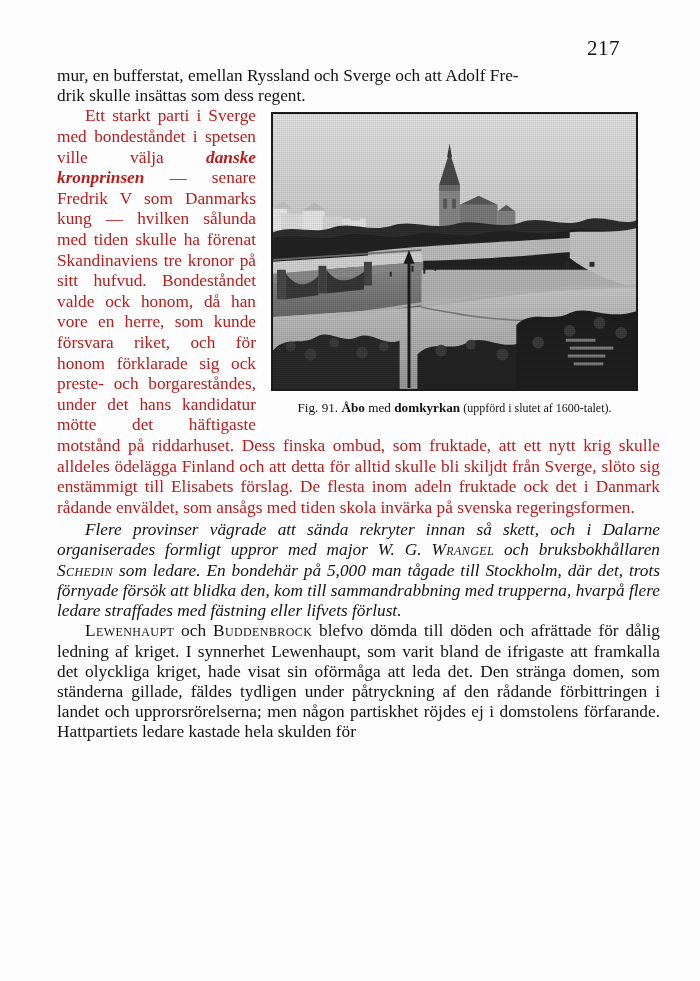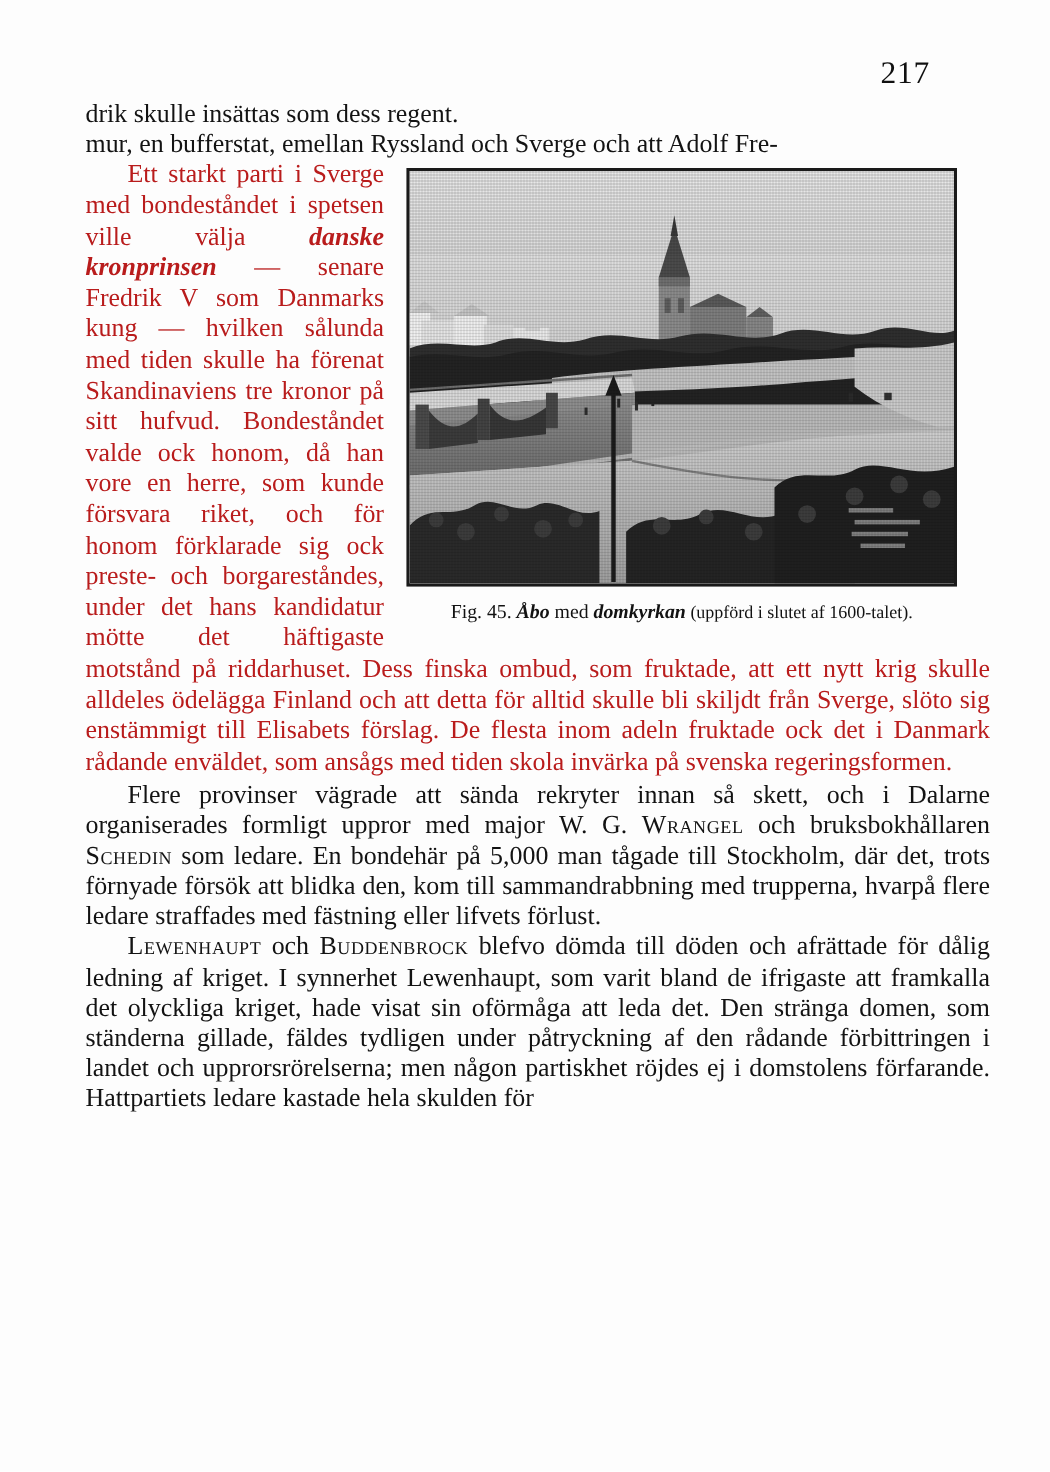--- a/index.html
+++ b/index.html
@@ -98,45 +98,45 @@
   .photo-svg { display: block; width: 100%; height: 100%; }
 
   .caption {
     width: 367px;
     margin: 9px 0 0 1px;
     text-align: center;
     font-size: 13.2px;
     line-height: 16px;
     color: #121212;
   }
-  .caption .cap-it { font-style: italic; font-weight: 700; }
+  .caption .cap-it { font-weight: 700; }
   .caption .cap-small { font-size: 12px; }
 
   .narrow-col {
     font-size: 17.3px;
     line-height: 20.6px;
     text-align: justify;
     color: #b91c1c;
   }
 
   .clear { clear: both; }
 
-  .after-figure { margin-top: 2px; }
+  .after-figure { margin-top: 2px; font-style: italic; }
 </style>
 </head>
 <body style="background: rgb(253, 253, 253);">
 
 <div class="page">
 
   <div class="folio">217</div>
 
   <div class="body-text">
 
+    <p><span>mur, en bufferstat, emellan Ryssland och Sverge och att Adolf Fre-</span></p>
     <p><span>drik skulle insättas som dess regent.</span></p>
-    <p><span>mur, en bufferstat, emellan Ryssland och Sverge och att Adolf Fre-</span></p>
 
     <div class="figure-float">
 
       <div class="photo-frame">
         <svg class="photo-svg" viewBox="0 0 367 279" preserveAspectRatio="none">
           <defs>
             <linearGradient id="skyGrad" x1="0" y1="0" x2="0" y2="1">
               <stop offset="0%" stop-color="#e9e9e9"></stop>
               <stop offset="70%" stop-color="#d6d6d6"></stop>
               <stop offset="100%" stop-color="#cfcfcf"></stop>
@@ -239,21 +239,21 @@
           <g opacity="0.55" fill="#cfcfcf">
             <rect x="296" y="228" width="30" height="3"></rect>
             <rect x="300" y="236" width="44" height="3"></rect>
             <rect x="298" y="244" width="38" height="3"></rect>
             <rect x="304" y="252" width="30" height="3"></rect>
           </g>
         </svg>
       </div>
 
       <div class="caption">
-        <span>Fig. 45.</span>
+        <span>Fig. 91.</span>
         <span class="cap-it">Åbo</span><span> med </span><span class="cap-it">domkyrkan</span><span class="cap-small"> (uppförd i slutet af 1600-talet).</span>
       </div>
     </div>
 
     <p class="indent narrow-col"><span>Ett starkt parti i Sverge med bondeståndet i spetsen ville välja </span><span class="italic">danske kronprinsen</span><span> — senare Fredrik V som Danmarks kung — hvilken sålunda med tiden skulle ha förenat Skandinaviens tre kronor på sitt hufvud.  Bondeståndet valde ock honom, då han vore en herre, som kunde försvara riket, och för honom förklarade sig ock preste- och borgareståndes, under det hans kandidatur mötte det häftigaste motstånd på riddarhuset.  Dess finska ombud, som fruktade, att ett nytt krig skulle alldeles ödelägga Finland och att detta för alltid skulle bli skiljdt från Sverge, slöto sig enstämmigt till Elisabets förslag. De flesta inom adeln fruktade ock det i Danmark rådande enväldet, som ansågs med tiden skola invärka på svenska regeringsformen.</span></p>
 
 
     <div class="clear"></div>
 
     <p class="indent after-figure"><span>Flere provinser vägrade att sända rekryter innan så skett, och i Dalarne organiserades formligt uppror med major W. G. </span><span class="sc">Wrangel</span><span> och bruksbokhållaren </span><span class="sc">Schedin</span><span> som ledare.  En bondehär på 5,000 man tågade till Stockholm, där det, trots förnyade försök att blidka den, kom till sammandrabbning med trupperna, hvarpå flere ledare straffades med fästning eller lifvets förlust.</span></p>

